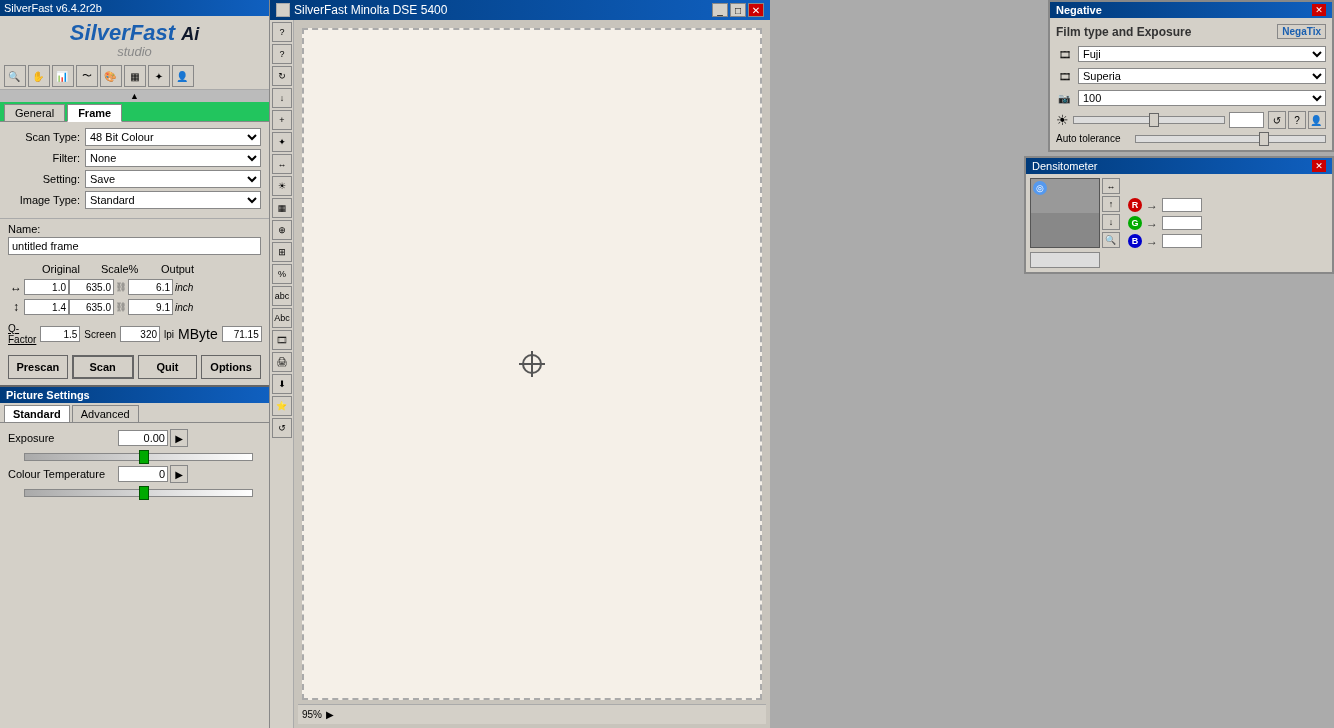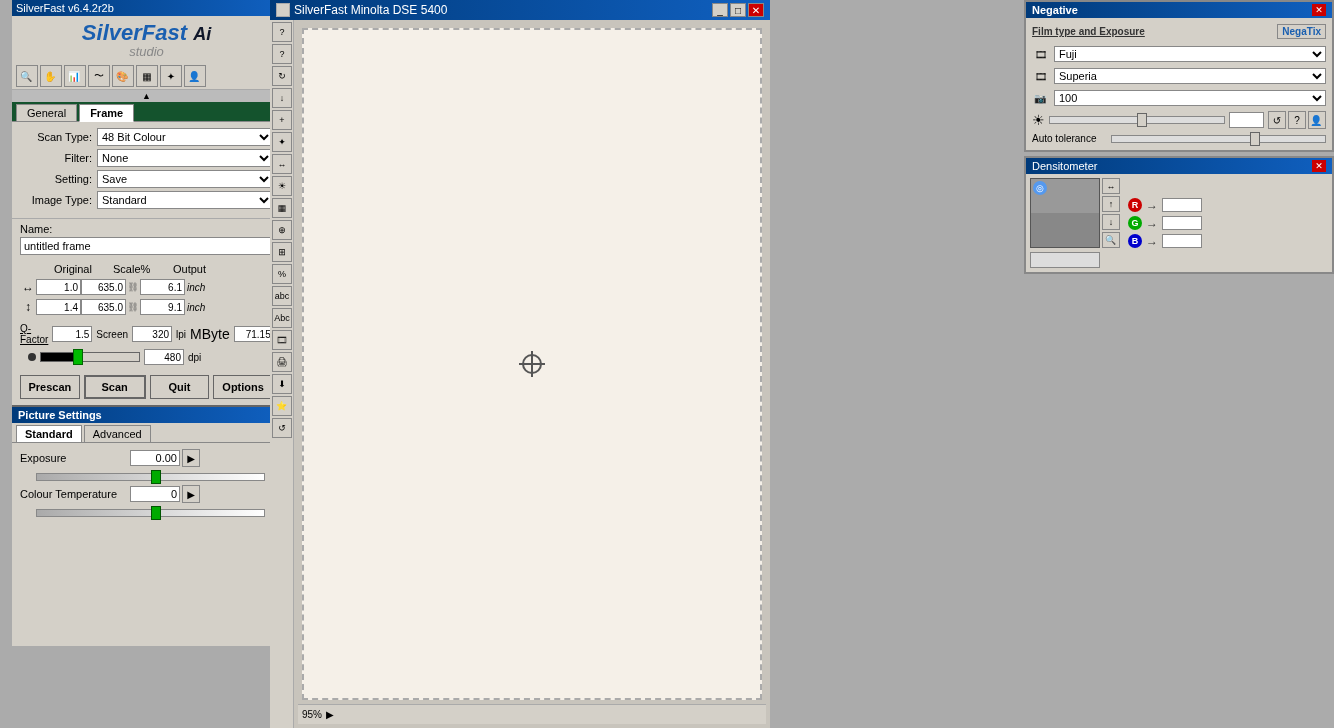--- a/index.html
+++ b/index.html
@@ -9,23 +9,23 @@
       font-size: 11px;
       width: 1334px;
       height: 728px;
       overflow: hidden;
       position: relative;
     }
 
     
     .left-panel {
       position: absolute;
-      top: 0; left: 12px;
+      top: 0; left: 0;
       width: 270px;
-      height: 646px;
+      height: 728px;
       background: #d4d0c8;
       border-right: 1px solid #888;
       display: flex;
       flex-direction: column;
     }
 
     .left-title-bar {
       background: linear-gradient(to right, #003a7a, #1060c0);
       color: white;
       font-size: 11px;
@@ -85,21 +85,21 @@
       display: flex;
       align-items: center;
       justify-content: center;
       font-size: 9px;
       cursor: pointer;
     }
 
     .tabs-row {
       display: flex;
       border-bottom: 1px solid #888;
-      background: #14532d;
+      background: #22c55e;
       padding: 2px 4px 0;
       gap: 2px;
     }
 
     .tab {
       padding: 2px 10px;
       border: 1px solid #888;
       border-bottom: none;
       background: #d4d0c8;
       cursor: pointer;
@@ -462,20 +462,21 @@
       display: flex;
       flex-direction: column;
       gap: 0;
     }
 
     
     .negative-panel {
       background: #d4d0c8;
       border: 2px solid #888;
       margin-bottom: 4px;
+      margin-left: 24px;
     }
 
     .panel-title-bar {
       background: linear-gradient(to right, #003a7a, #1060c0);
       color: white;
       padding: 2px 6px;
       font-size: 11px;
       font-weight: bold;
       display: flex;
       align-items: center;
@@ -500,24 +501,23 @@
     }
 
     .film-type-header {
       display: flex;
       align-items: center;
       justify-content: space-between;
       margin-bottom: 6px;
     }
 
     .film-type-label {
-      font-size: 10px;
+      font-size: 12px;
       font-weight: bold;
       color: #333;
-      text-decoration: underline;
     }
 
     .negatix-badge {
       background: #d4d0c8;
       border: 1px solid #888;
       padding: 1px 4px;
       font-size: 10px;
       font-weight: bold;
       color: #1a5fb0;
     }
@@ -839,30 +839,20 @@
 
   <div class="qfactor-section">
     <div class="qfactor-row">
       <span class="qfactor-label">Q-Factor</span>
       <input class="small-input" type="text" value="1.5" style="">
       <span class="qfactor-label2">Screen</span>
       <input class="small-input" type="text" value="320" style="">
       <span class="unit-label">lpi</span>
       <span class="qfactor-label3">MByte</span>
       <input class="small-input" type="text" value="71.15" style="">
-    </div>
-    <div class="dpi-full-row">
-      <div style="display:flex; align-items:center; gap:4px; flex:1;">
-        <div style="width:8px; height:8px; background:#333; border-radius:50%;"></div>
-        <div class="custom-slider">
-          <div class="custom-slider-handle"></div>
-        </div>
-        <input class="small-input" type="text" value="480" style="">
-        <span class="unit-label">dpi</span>
-      </div>
     </div>
   </div>
 
   <div class="buttons-row">
     <button class="action-btn">Prescan</button>
     <button class="action-btn scan-btn">Scan</button>
     <button class="action-btn">Quit</button>
     <button class="action-btn">Options</button>
   </div>
 

